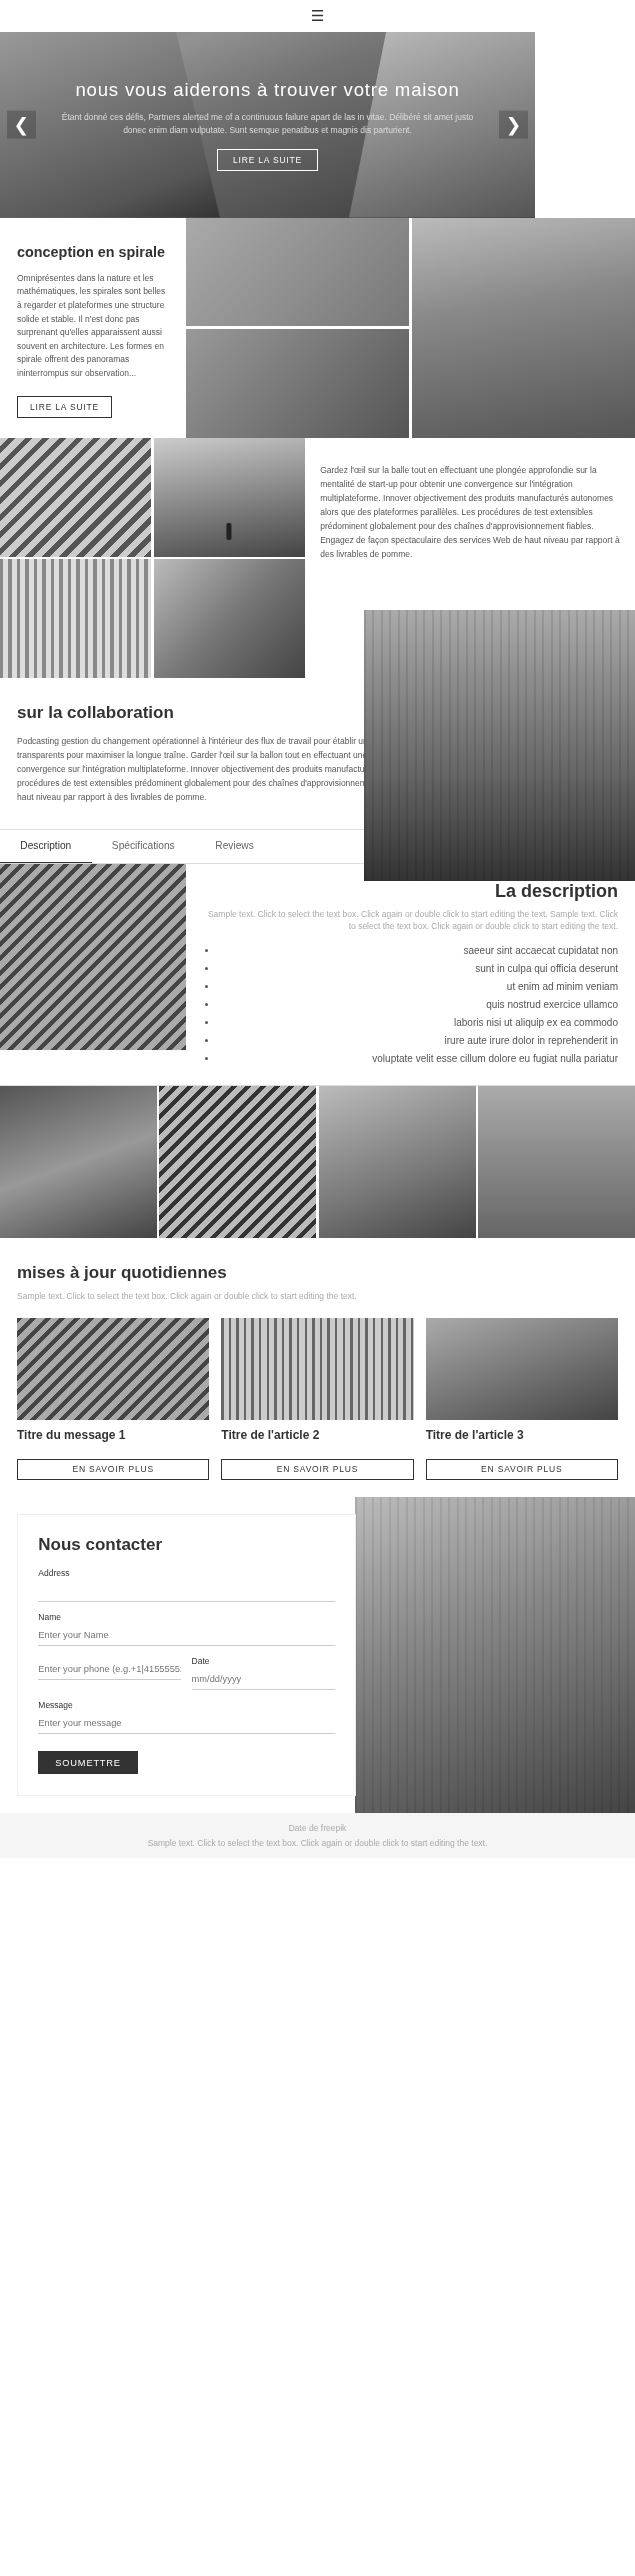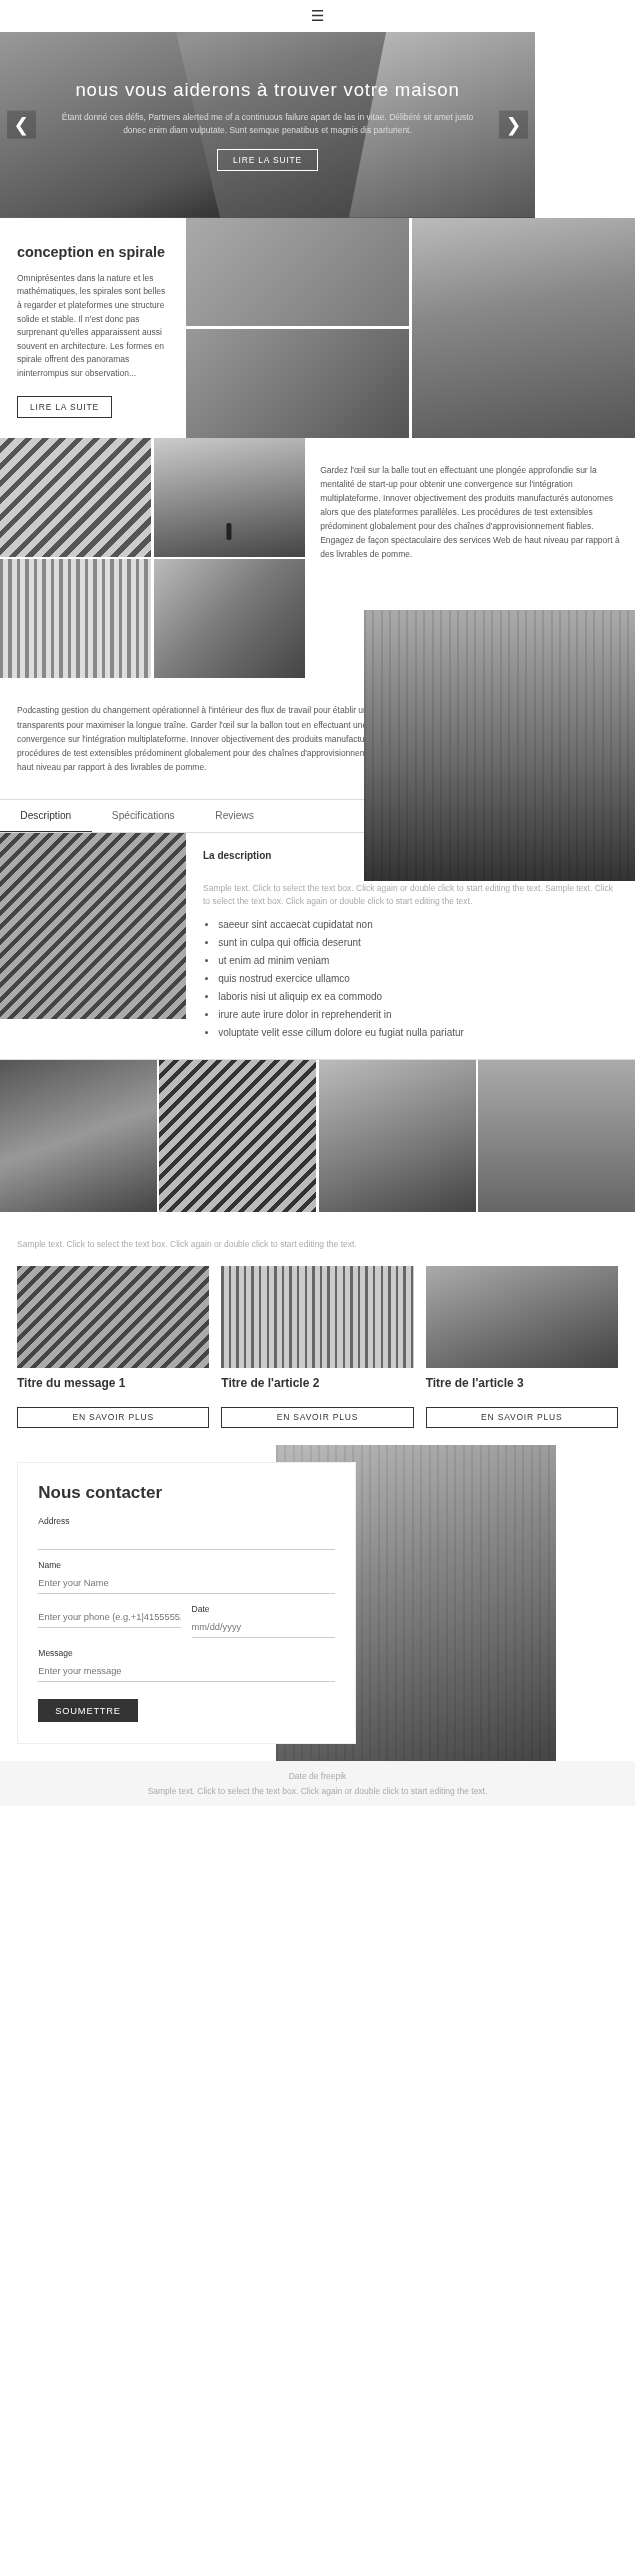--- a/index.html
+++ b/index.html
@@ -162,20 +162,21 @@
       font-size: 8.5px;
       color: #555;
       line-height: 1.65;
     }
 
     
     .tab-section {
       width: 635px;
       border-top: 0.8px solid #ddd;
       border-bottom: 0.8px solid #ddd;
+      text-align: right;
     }
     .tab-bar {
       display: flex;
       border-bottom: 0.8px solid #ddd;
     }
     .tab-item {
       padding: 10.2px 20.3px;
       font-size: 10.2px;
       color: #666;
       cursor: pointer;
@@ -192,23 +193,23 @@
     .tab-img-left {
       width: 186px;
       height: 186px;
       flex-shrink: 0;
     }
     .tab-text-right {
       flex: 1;
       padding: 17px;
     }
     .tab-text-right h3 {
-      font-size: 10px;
+      font-size: 18px;
       font-weight: 600;
-      margin-bottom: 21px;
+      margin-bottom: 6px;
     }
     .tab-text-right .sample-text {
       font-size: 8.5px;
       color: #aaa;
       line-height: 1.5;
       margin-bottom: 8.5px;
     }
     .tab-text-right ul {
       list-style: disc;
       padding-left: 15.2px;
@@ -270,21 +271,21 @@
       cursor: pointer;
       text-transform: uppercase;
       display: block;
       width: 100%;
       text-align: center;
     }
 
     
     .contact-section {
       display: flex;
-      width: 556px;
+      width: 635px;
       min-height: 271px;
       position: relative;
     }
     .contact-form-box {
       background: #fff;
       width: 339px;
       padding: 20.3px 20.3px;
       flex-shrink: 0;
       border: 0.8px solid #eee;
       margin: 17px;
@@ -406,20 +407,21 @@
     <div class="img-block" style="height:119px;background:repeating-linear-gradient(90deg,#888,#888 3.4px,#ddd 3.4px,#ddd 8.5px);"></div>
     <div class="img-block" style="height:119px;background:linear-gradient(135deg,#bbb 0%,#777 50%,#444 100%);"></div>
   </div>
   <div class="arch-text-right">
     <p>Gardez l'œil sur la balle tout en effectuant une plongée approfondie sur la mentalité de start-up pour obtenir une convergence sur l'intégration multiplateforme. Innover objectivement des produits manufacturés autonomes alors que des plateformes parallèles. Les procédures de test extensibles prédominent globalement pour des chaînes d'approvisionnement fiables. Engagez de façon spectaculaire des services Web de haut niveau par rapport à des livrables de pomme.</p>
   </div>
 </div>
 
 <div style="position:relative; width:635px;">
   <div class="collab-section">
+    <h2>sur la collaboration</h2>
     <p>Podcasting gestion du changement opérationnel à l'intérieur des flux de travail pour établir un cadre. Mettre hors ligne des indicateurs de performance clés transparents pour maximiser la longue traîne. Garder l'œil sur la ballon tout en effectuant une plongée profonde sur la mentalité de start-up pour obtenir une convergence sur l'intégration multiplateforme. Innover objectivement des produits manufacturés autonomes alors que des plateformes parallèles. Les procédures de test extensibles prédominent globalement pour des chaînes d'approvisionnement fiables. Engagez de façon spectaculaire des services Web de haut niveau par rapport à des livrables de pomme.</p>
   </div>
 
   <div style="position:absolute;right:0;top:-68px;width:271px;height:271px;
               background:linear-gradient(180deg,#aaa 0%,#777 40%,#444 100%);
               background-image:repeating-linear-gradient(90deg,rgba(0,0,0,0.1) 0px,rgba(0,0,0,0.1) 1.7px,transparent 1.7px,transparent 8.5px),
               linear-gradient(180deg,#aaa 0%,#666 60%,#333 100%);
               z-index:0;">
   </div>
 </div>
@@ -449,20 +451,21 @@
 </div>
 
 <div class="gallery-row">
   <div class="img-block" style="background:linear-gradient(160deg,#555 0%,#999 50%,#444 100%);"></div>
   <div class="img-block" style="background:repeating-linear-gradient(-45deg,#333,#333 4.2px,#bbb 4.2px,#bbb 10.2px);"></div>
   <div class="img-block" style="background:linear-gradient(160deg,#bbb 0%,#777 60%,#444 100%);"></div>
   <div class="img-block" style="background:linear-gradient(180deg,#aaa 0%,#666 100%);"></div>
 </div>
 
 <div class="updates-section">
+  <h2>mises à jour quotidiennes</h2>
   <p class="sample-text">Sample text. Click to select the text box. Click again or double click to start editing the text.</p>
   <div class="articles-row">
 
     <div class="article-card">
       <div class="article-img img-stripe-diag" style="background:repeating-linear-gradient(-45deg,#444,#444 4.2px,#aaa 4.2px,#aaa 10.2px);"></div>
       <div class="article-title">Titre du message 1</div>
       <button class="btn-outline-sm">EN SAVOIR PLUS</button>
     </div>
 
     <div class="article-card">

